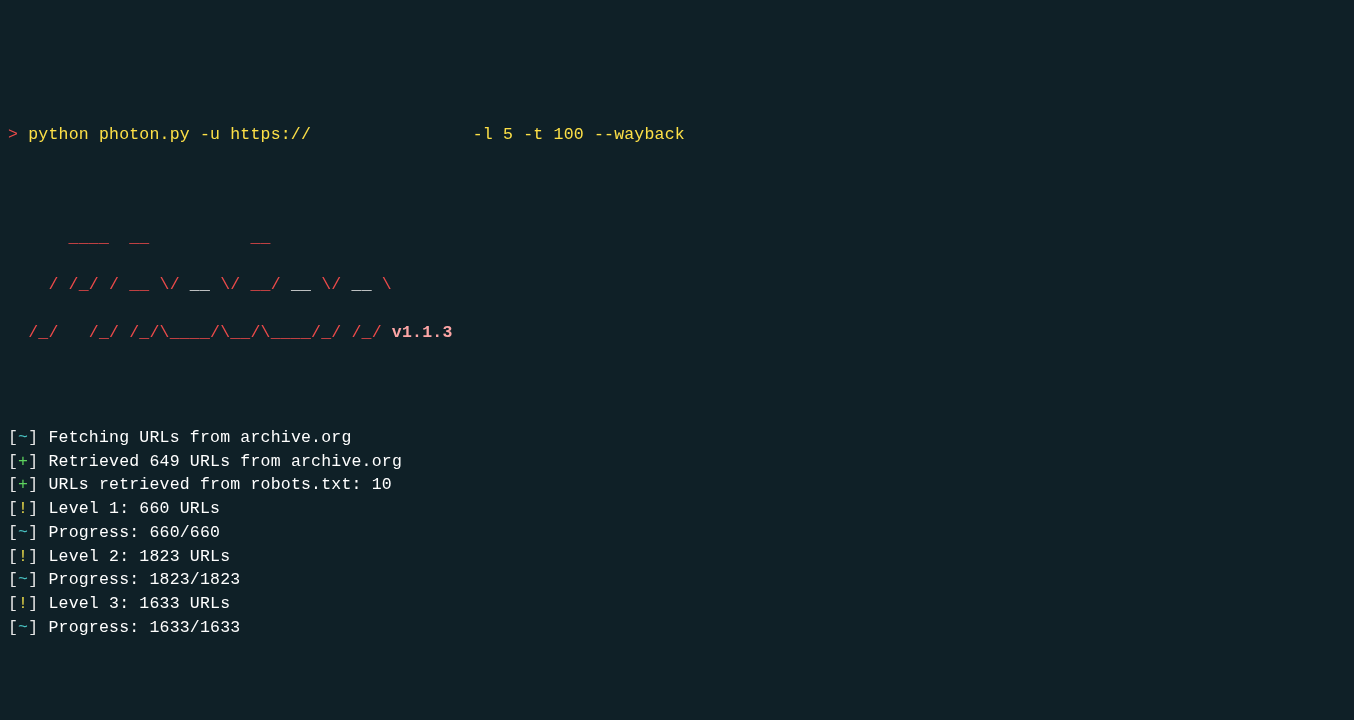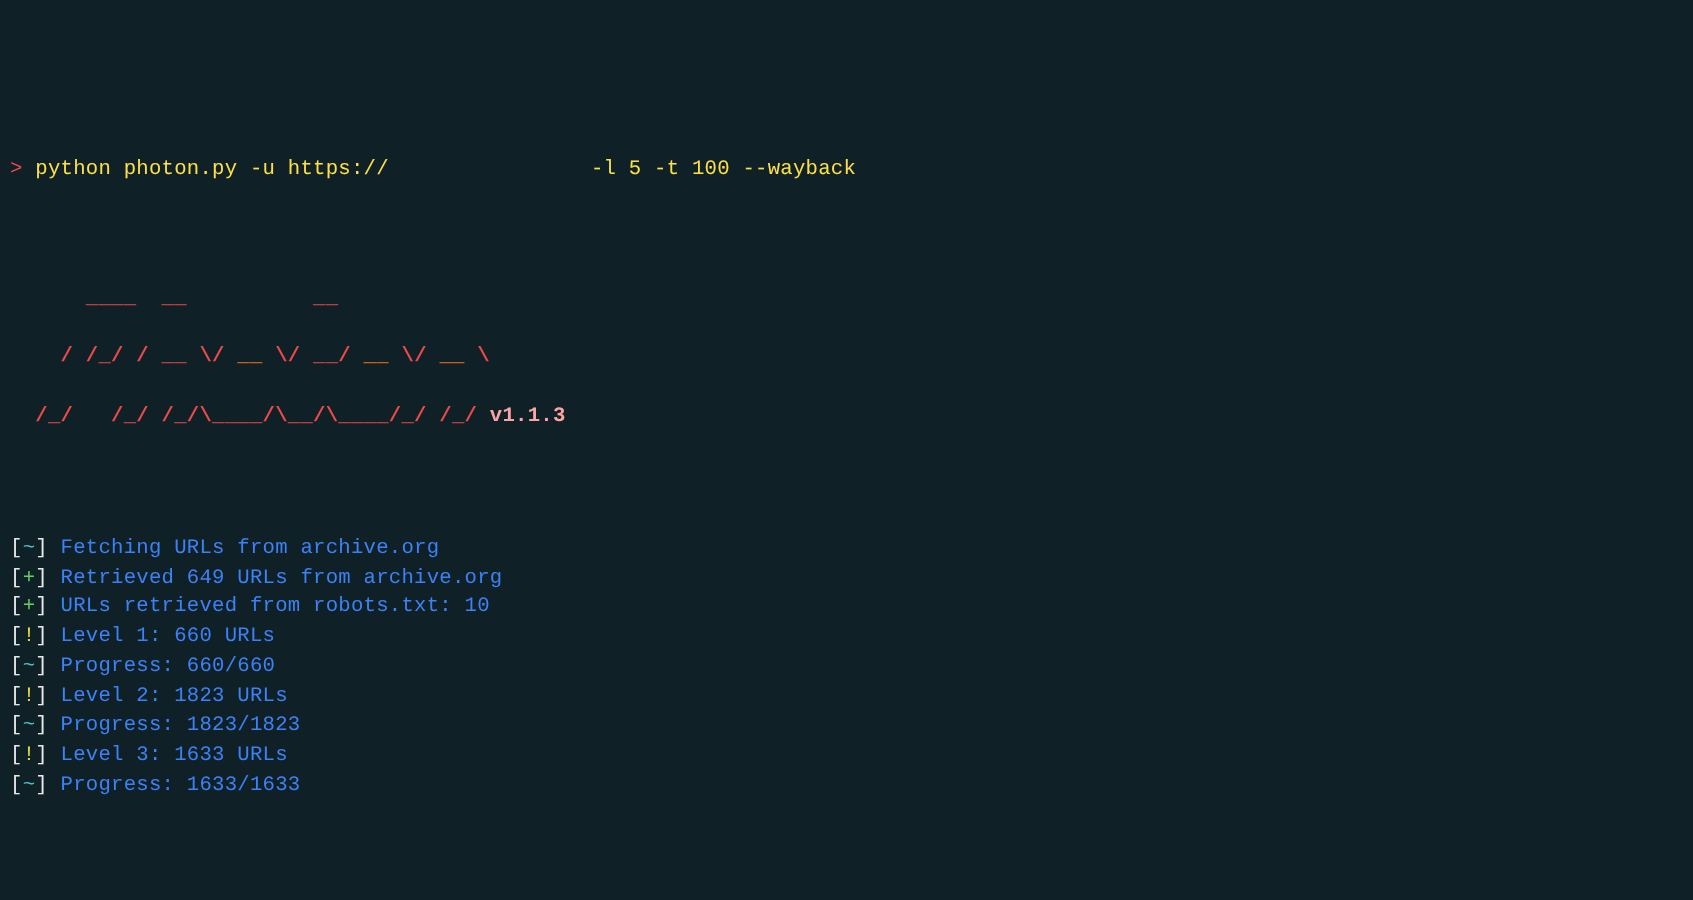--- a/index.html
+++ b/index.html
@@ -16,28 +16,28 @@
       padding: 4px 8px;
       white-space: pre;
       letter-spacing: 0.2px;
     }
     .prompt-symbol { color: #ec4a4a; }
     .cmd-white { color: #fde047; }
     .redacted {
       background-color: #0f2027;
       color: #0f2027;
     }
-    .ascii-red { color: #ec4a4a; font-weight: bold; }
-    .ascii-white { color: #f97316; }
+    .ascii-red { color: #ec4a4a; }
+    .ascii-white { color: #e5e5e5; }
     .version { color: #fca5a5; font-weight: bold; }
     .bracket-white { color: #e8e8e8; }
     .sym-tilde { color: #4ac2c2; }
     .sym-plus { color: #5ed45e; }
     .sym-excl { color: #e8d84a; }
-    .msg-green { color: #3b82f6; }
+    .msg-green { color: #ffffff; }
     .line { display: block; }
     .logo-block { margin-top: 8px; margin-bottom: 10px; }
   </style>
 </head>
 <body>
 
 
 
 <div>
 <span class="line"><span class="prompt-symbol">&gt;</span> <span class="cmd-white">python photon.py -u https://</span><span class="redacted">               </span><span class="cmd-white"> -l 5 -t 100 --wayback</span></span>

